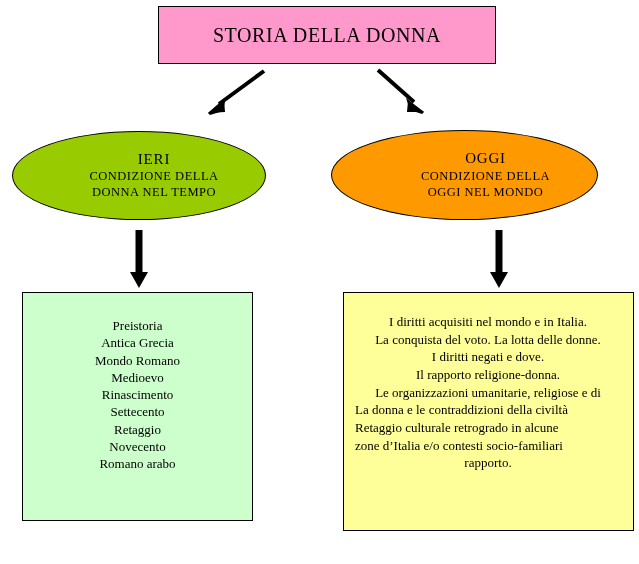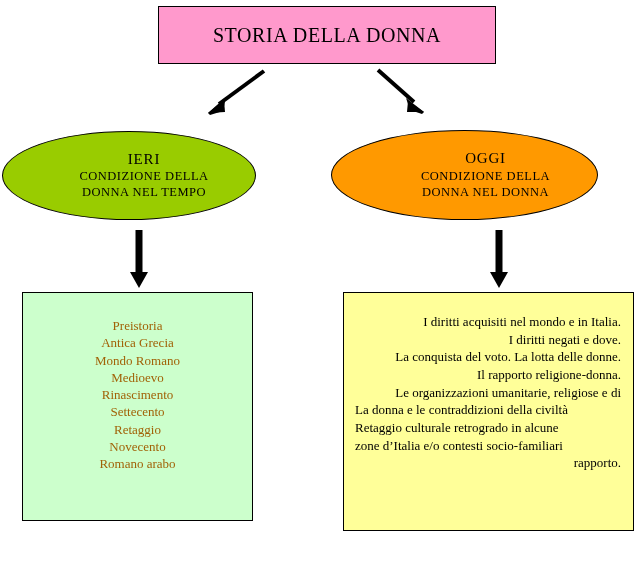--- a/index.html
+++ b/index.html
@@ -47,21 +47,21 @@
     border-radius: 50%;
     box-sizing: border-box;
     display: flex;
     flex-direction: column;
     align-items: center;
     justify-content: center;
     text-align: center;
     color: #000000;
   }
   #ellipse-ieri {
-    left: 2px;
+    left: 12px;
     top: 131px;
     width: 254px;
     height: 89px;
     background: #99cc00;
     padding-left: 34px;
     padding-right: 4px;
   }
   #ellipse-oggi {
     left: 331px;
     top: 130px;
@@ -92,21 +92,21 @@
     height: 229px;
     background: #ccffcc;
     border: 1.5px solid #000000;
     box-sizing: border-box;
     padding-top: 24px;
     text-align: center;
   }
   #list-box .list-item {
     font-size: 13px;
     line-height: 1.33;
-    color: #a16207;
+    color: #000000;
   }
 
   #notes-box {
     position: absolute;
     left: 343px;
     top: 292px;
     width: 291px;
     height: 239px;
     background: #ffff99;
     border: 1.5px solid #000000;
@@ -114,21 +114,21 @@
     padding: 20px 12px 10px 11px;
   }
   #notes-box .note-line {
     font-size: 13px;
     line-height: 1.36;
     color: #000000;
     text-align: justify;
     text-justify: inter-word;
   }
   #notes-box .note-line.last-of-para {
-    text-align: right;
+    text-align: center;
   }
 
   
   .arrow-svg {
     position: absolute;
     overflow: visible;
     pointer-events: none;
   }
   #arrow-left-diag  { left: 200px; top: 66px;  width: 70px;  height: 56px; }
   #arrow-right-diag { left: 372px; top: 66px;  width: 60px;  height: 56px; }
@@ -158,21 +158,21 @@
 
   <div id="ellipse-ieri" class="ellipse">
     <div class="ell-head">IERI</div>
     <div class="ell-line">CONDIZIONE DELLA</div>
     <div class="ell-line">DONNA NEL TEMPO</div>
   </div>
 
   <div id="ellipse-oggi" class="ellipse">
     <div class="ell-head">OGGI</div>
     <div class="ell-line">CONDIZIONE DELLA</div>
-    <div class="ell-line">DONNA NEL DONNA</div>
+    <div class="ell-line">OGGI NEL MONDO</div>
   </div>
 
   <svg id="arrow-down-left" class="arrow-svg" viewBox="0 0 26 64">
     <line x1="13" y1="2" x2="13" y2="46" stroke="#000000" stroke-width="7"></line>
     <polygon points="13,60 4,44 22,44" fill="#000000"></polygon>
   </svg>
 
   <svg id="arrow-down-right" class="arrow-svg" viewBox="0 0 26 64">
     <line x1="13" y1="2" x2="13" y2="46" stroke="#000000" stroke-width="7"></line>
     <polygon points="13,60 4,44 22,44" fill="#000000"></polygon>
@@ -185,22 +185,22 @@
     <div class="list-item">Medioevo</div>
     <div class="list-item">Rinascimento</div>
     <div class="list-item">Settecento</div>
     <div class="list-item">Retaggio</div>
     <div class="list-item">Novecento</div>
     <div class="list-item">Romano arabo</div>
   </div>
 
   <div id="notes-box">
     <div class="note-line last-of-para">I diritti acquisiti nel mondo e in Italia.</div>
+    <div class="note-line last-of-para">La conquista del voto. La lotta delle donne.</div>
     <div class="note-line last-of-para">I diritti negati e dove.</div>
-    <div class="note-line last-of-para">La conquista del voto. La lotta delle donne.</div>
     <div class="note-line last-of-para">Il rapporto religione-donna.</div>
     <div class="note-line last-of-para">Le organizzazioni umanitarie, religiose e di</div>
     <div class="note-line">La donna e le contraddizioni della civiltà</div>
     <div class="note-line">Retaggio culturale retrogrado in alcune</div>
     <div class="note-line">zone d’Italia e/o contesti socio-familiari</div>
     <div class="note-line last-of-para">rapporto.</div>
   </div>
 
 </div>
 

